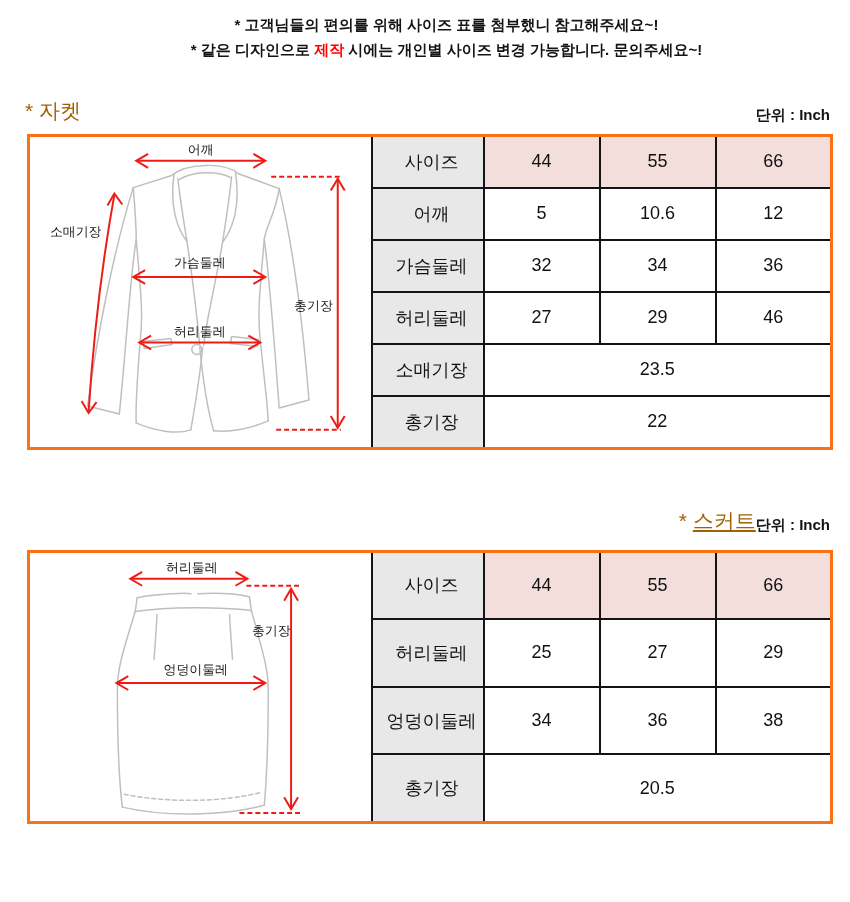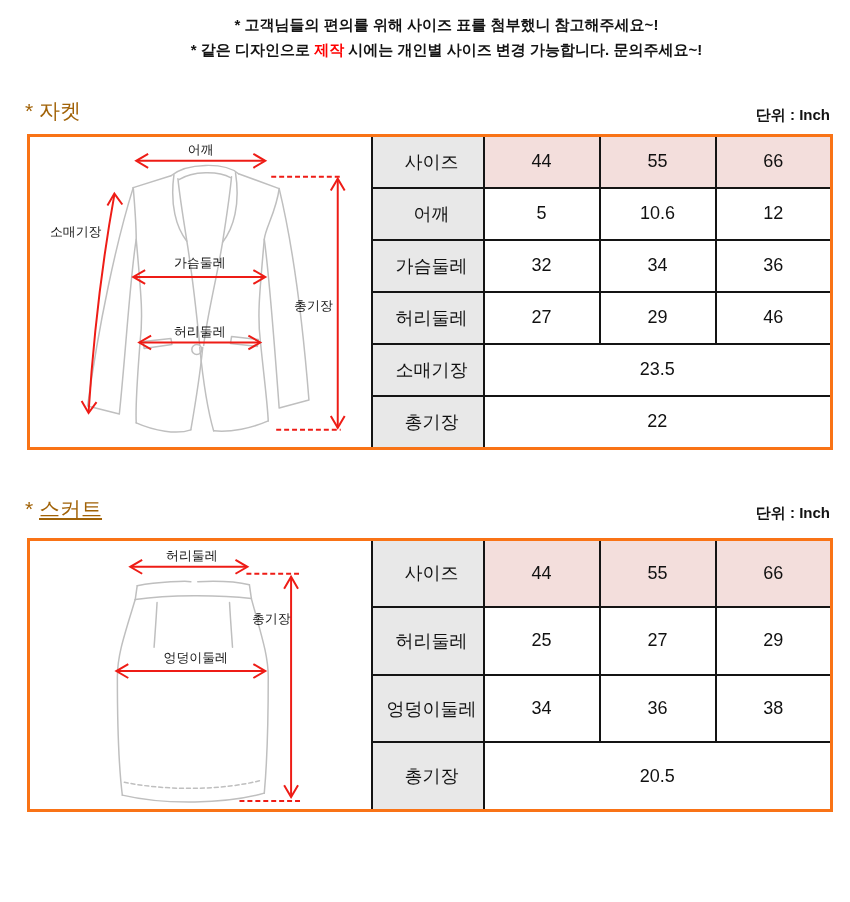--- a/index.html
+++ b/index.html
@@ -28,21 +28,21 @@
     color: #131313;
   }
   .note-highlight { color: #ff0000; }
 
   .section-header {
     display: flex;
     justify-content: space-between;
     align-items: flex-end;
     margin: 34px 20px 8px 25px;
   }
-  .section-header.skirt { margin-top: 44px; margin-bottom: 14px; }
+  .section-header.skirt { margin-top: 56px; margin-bottom: 14px; justify-content: flex-end; }
   .section-heading {
     font-size: 21px;
     font-weight: normal;
     line-height: 30px;
     color: #a16207;
   }
   .section-heading .underlined { text-decoration: underline; }
   .unit-label {
     font-size: 15px;
     font-weight: bold;

